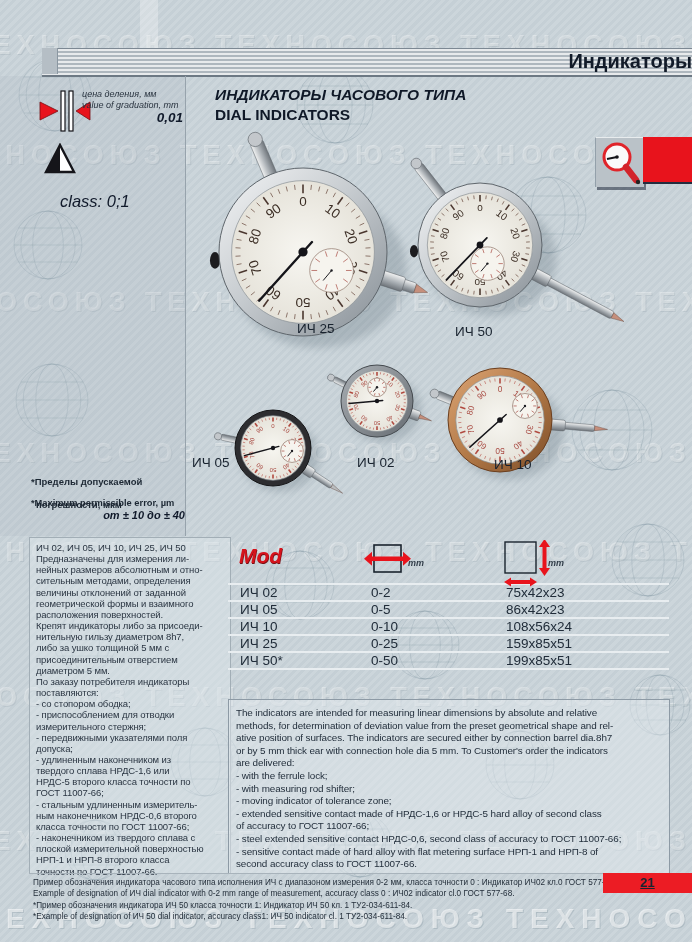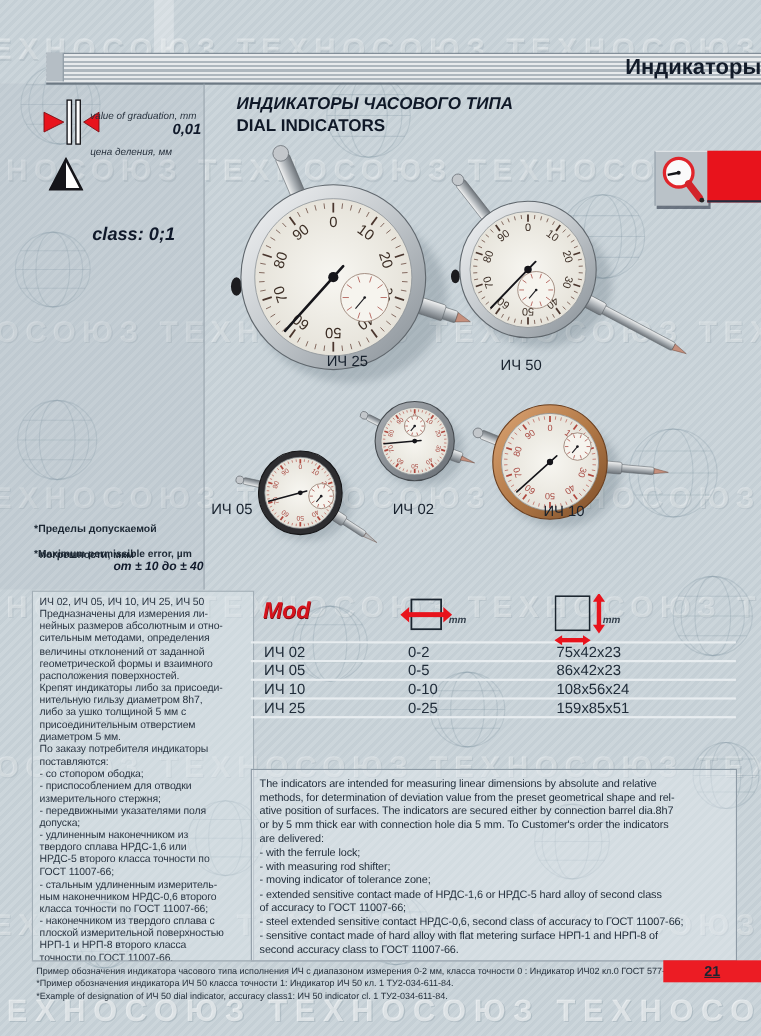--- a/index.html
+++ b/index.html
@@ -19,28 +19,28 @@
   
   .header-bar{position:absolute;left:42px;top:48px;width:650px;height:26px;z-index:3;
     background:repeating-linear-gradient(180deg,#e7eaec 0 2px,#aeb7be 2px 4px);
     border-top:1px solid #7c8893;border-bottom:2px solid #6d7984;}
   .header-cap{position:absolute;left:0;top:-1px;width:15px;height:26px;background:#b5bec5;border-right:1px solid #8b97a1;}
   .header-title{position:absolute;left:0;top:1px;width:100%;text-align:right;
     font-size:20px;font-weight:bold;color:#121b29;}
   
   .sidebar-bg{position:absolute;left:0;top:76px;width:185px;height:460px;background:rgba(165,180,190,0.18);z-index:2;}
   .v-divider{position:absolute;left:185px;top:76px;width:1px;height:460px;background:#97a3ac;z-index:3;}
-  .grad-ru{position:absolute;left:82px;top:89px;font-size:9px;font-style:italic;color:#29333f;z-index:4;margin-top:44px;}
+  .grad-ru{position:absolute;left:82px;top:89px;font-size:9px;font-style:italic;color:#29333f;z-index:4;}
   .grad-en{position:absolute;left:82px;top:100px;font-size:9px;font-style:italic;color:#29333f;z-index:4;}
   .grad-val{position:absolute;left:100px;top:110px;width:83px;text-align:right;
     font-size:13.5px;font-weight:bold;font-style:italic;color:#10192a;z-index:4;}
   .grad-icon{position:absolute;left:36px;top:88px;z-index:4;}
   .tri-icon{position:absolute;left:44px;top:143px;z-index:4;}
-  .class-label{position:absolute;left:60px;top:204px;width:123px;text-align:center;
-    font-size:16.5px;font-weight:bold;font-style:italic;color:#10192a;z-index:4;}
+  .class-label{position:absolute;left:60px;top:192px;width:123px;text-align:left;
+    font-size:16.5px;font-weight:normal;font-style:italic;color:#10192a;z-index:4;}
   .err-l1{position:absolute;left:31px;top:476px;font-size:9.5px;font-weight:bold;z-index:4;}
   .err-l2{position:absolute;left:36px;top:487px;font-size:9.5px;font-weight:bold;z-index:4;margin-top:12px;}
   .err-l3{position:absolute;left:31px;top:498px;font-size:9.3px;font-weight:bold;z-index:4;text-align:center;}
   .err-val{position:absolute;left:30px;top:509px;width:155px;text-align:right;
     font-size:11px;font-weight:bold;font-style:italic;color:#10192a;z-index:4;}
   .ru-panel{position:absolute;left:29px;top:537px;width:202px;height:337px;box-sizing:border-box;
     background:rgba(222,230,235,0.45);border:1px solid #a2aeb6;z-index:3;}
   .ru-panel .txt{position:absolute;left:6px;top:4px;width:172px;font-size:9.5px;line-height:11.15px;
     white-space:pre-line;color:#2a3542;letter-spacing:-0.1px;}
   
@@ -819,20 +819,25 @@
         <div class="t-row">
           <span class="c1">ИЧ 10</span>
           <span class="c2">0-10</span>
           <span class="c3">108x56x24</span>
         </div>
         <div class="t-row">
           <span class="c1">ИЧ 25</span>
           <span class="c2">0-25</span>
           <span class="c3">159x85x51</span>
         </div>
+        <div class="t-row">
+          <span class="c1">ИЧ 50*</span>
+          <span class="c2">0-50</span>
+          <span class="c3">199x85x51</span>
+        </div>
       </div>
   </div>
 
   <div class="en-panel">
     <div class="txt">The indicators are intended for measuring linear dimensions by absolute and relative
 methods, for determination of deviation value from the preset geometrical shape and  rel-
 ative position of surfaces. The indicators are secured either by connection barrel dia.8h7
 or by 5 mm thick ear with connection hole dia 5 mm. To Customer's order the indicators
 are delivered:
 - with the ferrule lock;
@@ -841,19 +846,20 @@
 - extended sensitive contact made of НРДС-1,6  or  НРДС-5  hard alloy of second class
 of accuracy to ГОСТ 11007-66;
 - steel extended sensitive contact НРДС-0,6, second class of accuracy to ГОСТ 11007-66;
 - sensitive contact made of hard alloy with flat metering surface НРП-1 and НРП-8 of
 second accuracy class to ГОСТ 11007-66.</div>
   </div>
 
   <div class="footer-sep"></div>
   <div class="footer" id="footer-lines">
       <div class="f-line">Пример обозначения индикатора часового типа исполнения ИЧ с диапазоном измерения 0-2 мм, класса точности 0 : Индикатор ИЧ02 кл.0 ГОСТ 577-68.</div>
+      <div class="f-line">Example of designation of ИЧ dial indicator with 0-2 mm range of measurement,  accuracy class 0 : ИЧ02 indicator cl.0  ГОСТ 577-68.</div>
       <div class="f-line">*Пример обозначения индикатора ИЧ 50 класса точности 1: Индикатор ИЧ 50 кл. 1 ТУ2-034-611-84.</div>
       <div class="f-line">*Example of designation of ИЧ 50 dial indicator, accuracy class1: ИЧ 50 indicator cl. 1 ТУ2-034-611-84.</div>
     </div>
   <div class="page-num">21</div>
 
   <div class="wm-bottom" id="wm-bottom">ТЕХНОСОЮЗ  ТЕХНОСОЮЗ  ТЕХНОСОЮЗ  ТЕХНОСОЮЗ  </div>
 </div>
 
 </body></html>

